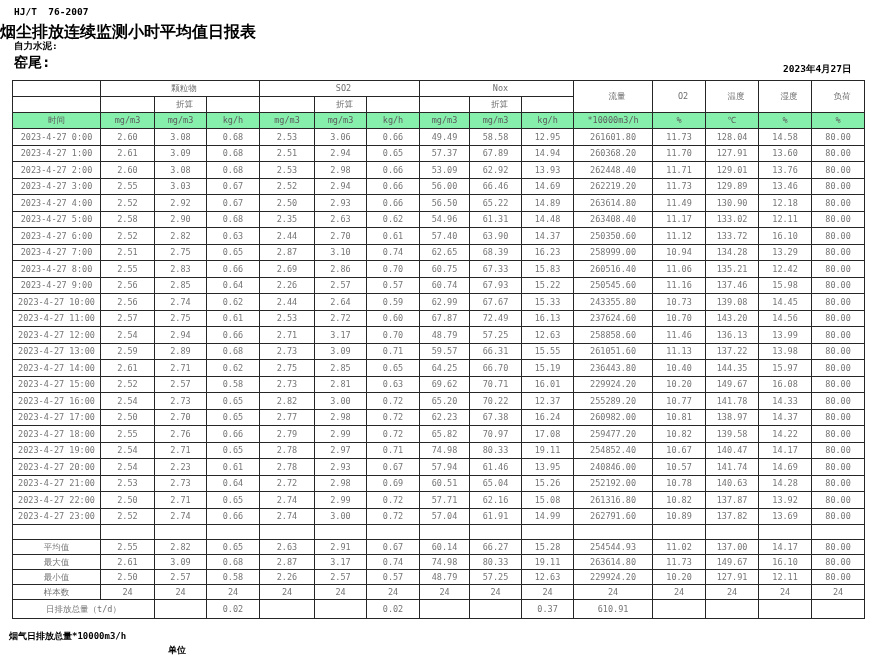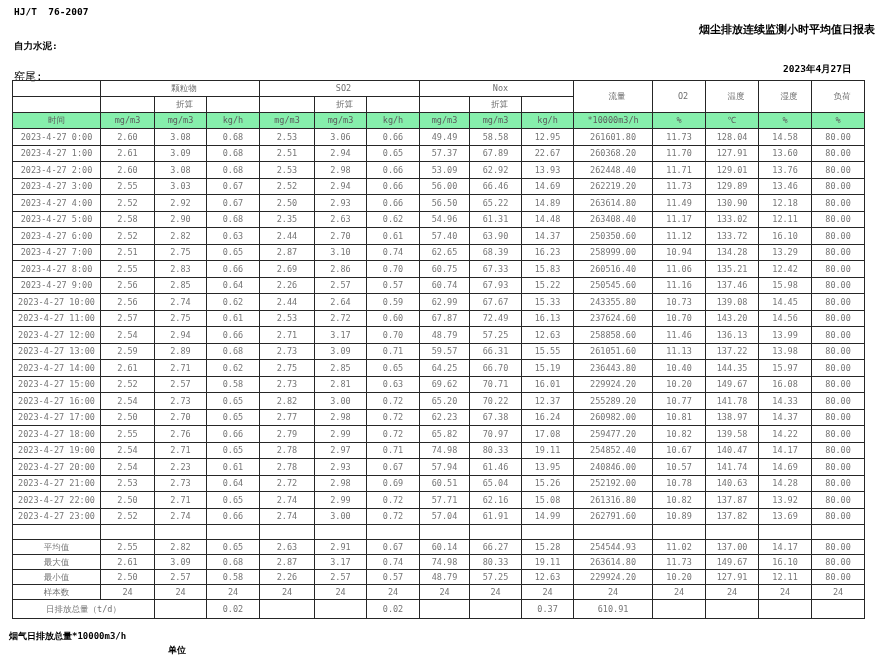--- a/index.html
+++ b/index.html
@@ -3,23 +3,23 @@
 <meta charset="utf-8">
 <style>
   html,body{margin:0;padding:0;}
   body{
     width:875px;height:665px;background:#ffffff;position:relative;
     font-family:"DejaVu Sans Mono","Liberation Mono",monospace;
     -webkit-font-smoothing:none;
   }
   .abs{position:absolute;}
   .std{left:14px;top:6px;font-size:9.5px;font-weight:bold;color:#000;white-space:pre;}
-  .title{left:0;right:0;top:22px;text-align:right;font-size:11px;font-weight:bold;color:#000;}
+  .title{left:0;right:0;top:22px;text-align:left;font-size:16px;font-weight:bold;color:#000;}
   .company{left:14px;top:40px;font-size:9.5px;font-weight:bold;color:#000;}
-  .location{left:14px;top:54px;font-size:11px;font-weight:normal;color:#000;margin-top:15px;}
+  .location{left:14px;top:54px;font-size:14px;font-weight:bold;color:#000;}
   .date{left:783px;top:63px;font-size:9.5px;font-weight:bold;color:#000;text-align:center;}
 
   table.report{
     position:absolute;left:12px;top:80px;width:852px;
     border-collapse:collapse;table-layout:fixed;
   }
   table.report td{
     border:1px solid #262626;
     text-align:center;vertical-align:middle;
     font-size:8.5px;color:#757575;
@@ -128,21 +128,21 @@
       <tr class="data-row">
         <td>2023-4-27  1:00</td>
         <td>2.61</td>
         <td>3.09</td>
         <td>0.68</td>
         <td>2.51</td>
         <td>2.94</td>
         <td>0.65</td>
         <td>57.37</td>
         <td>67.89</td>
-        <td>22.67</td>
+        <td>14.94</td>
         <td>260368.20</td>
         <td class="o2">11.70</td>
         <td>127.91</td>
         <td>13.60</td>
         <td>80.00</td>
       </tr>
       <tr class="data-row">
         <td>2023-4-27  2:00</td>
         <td>2.60</td>
         <td>3.08</td>

